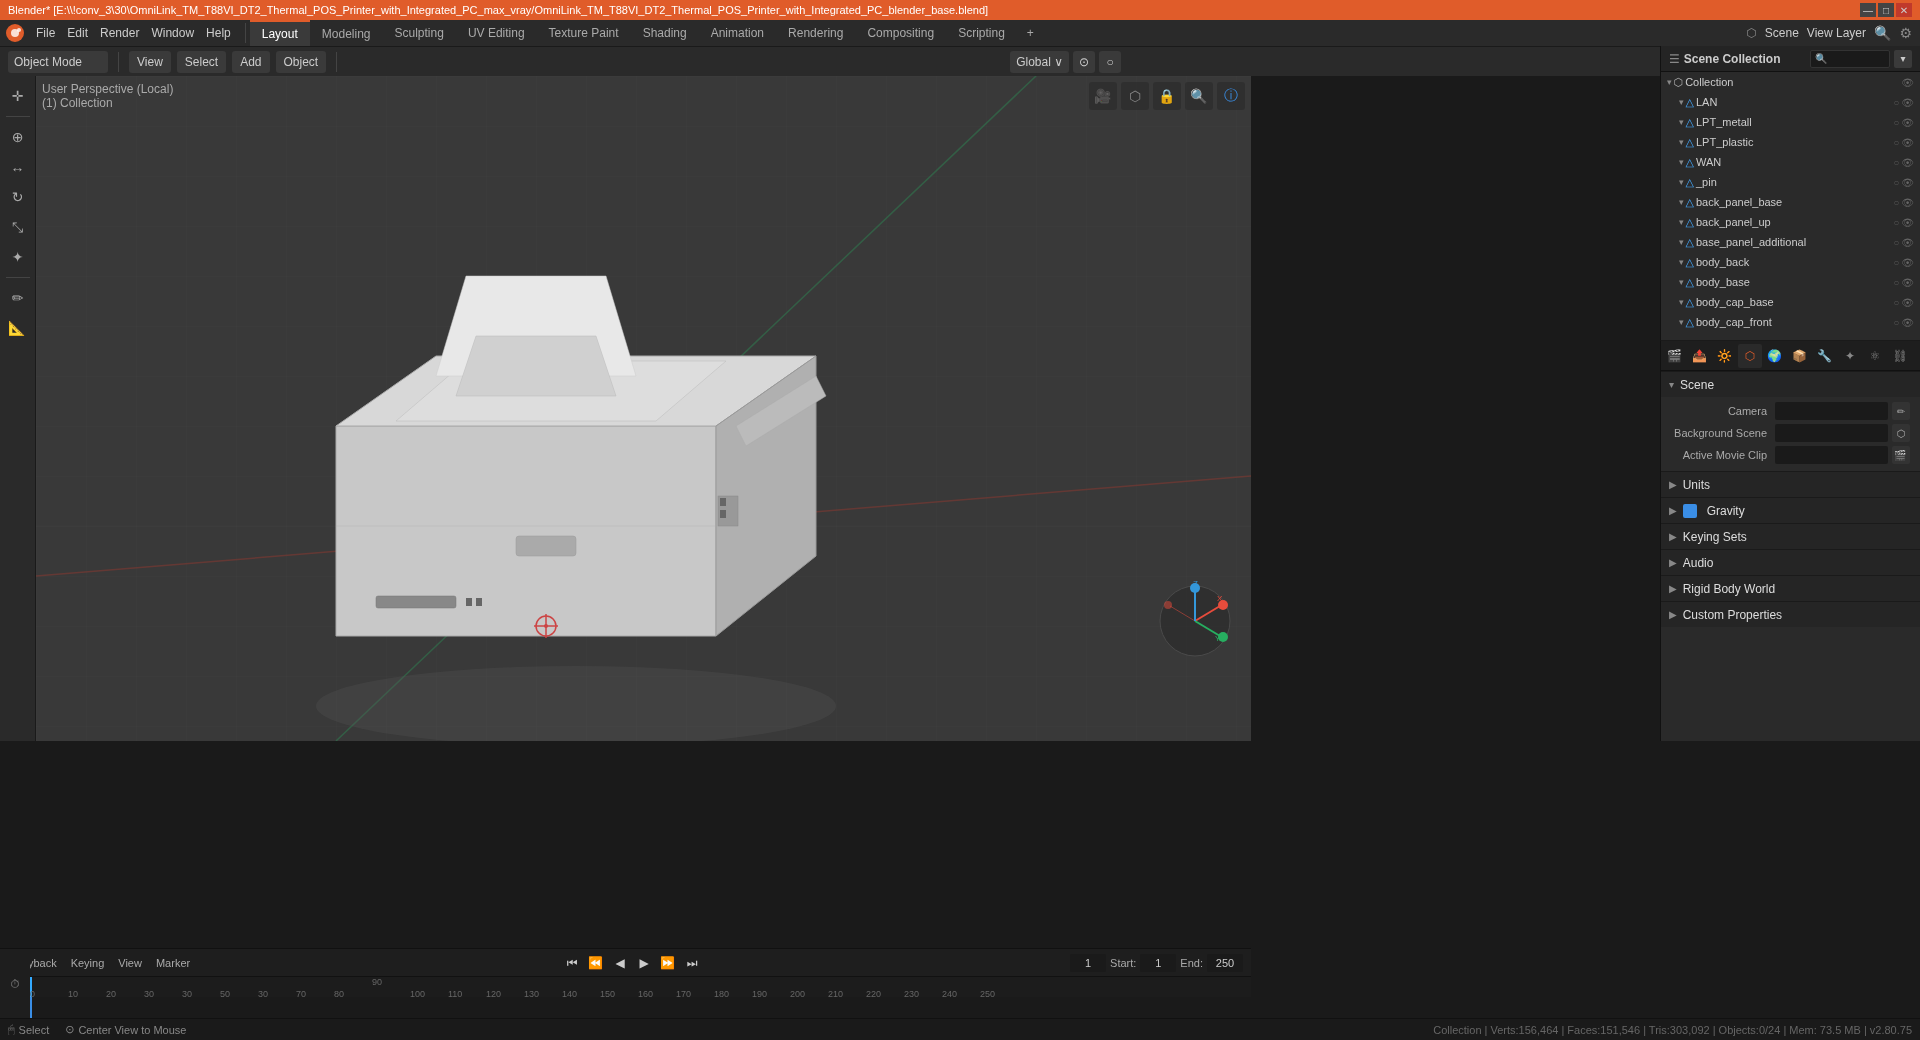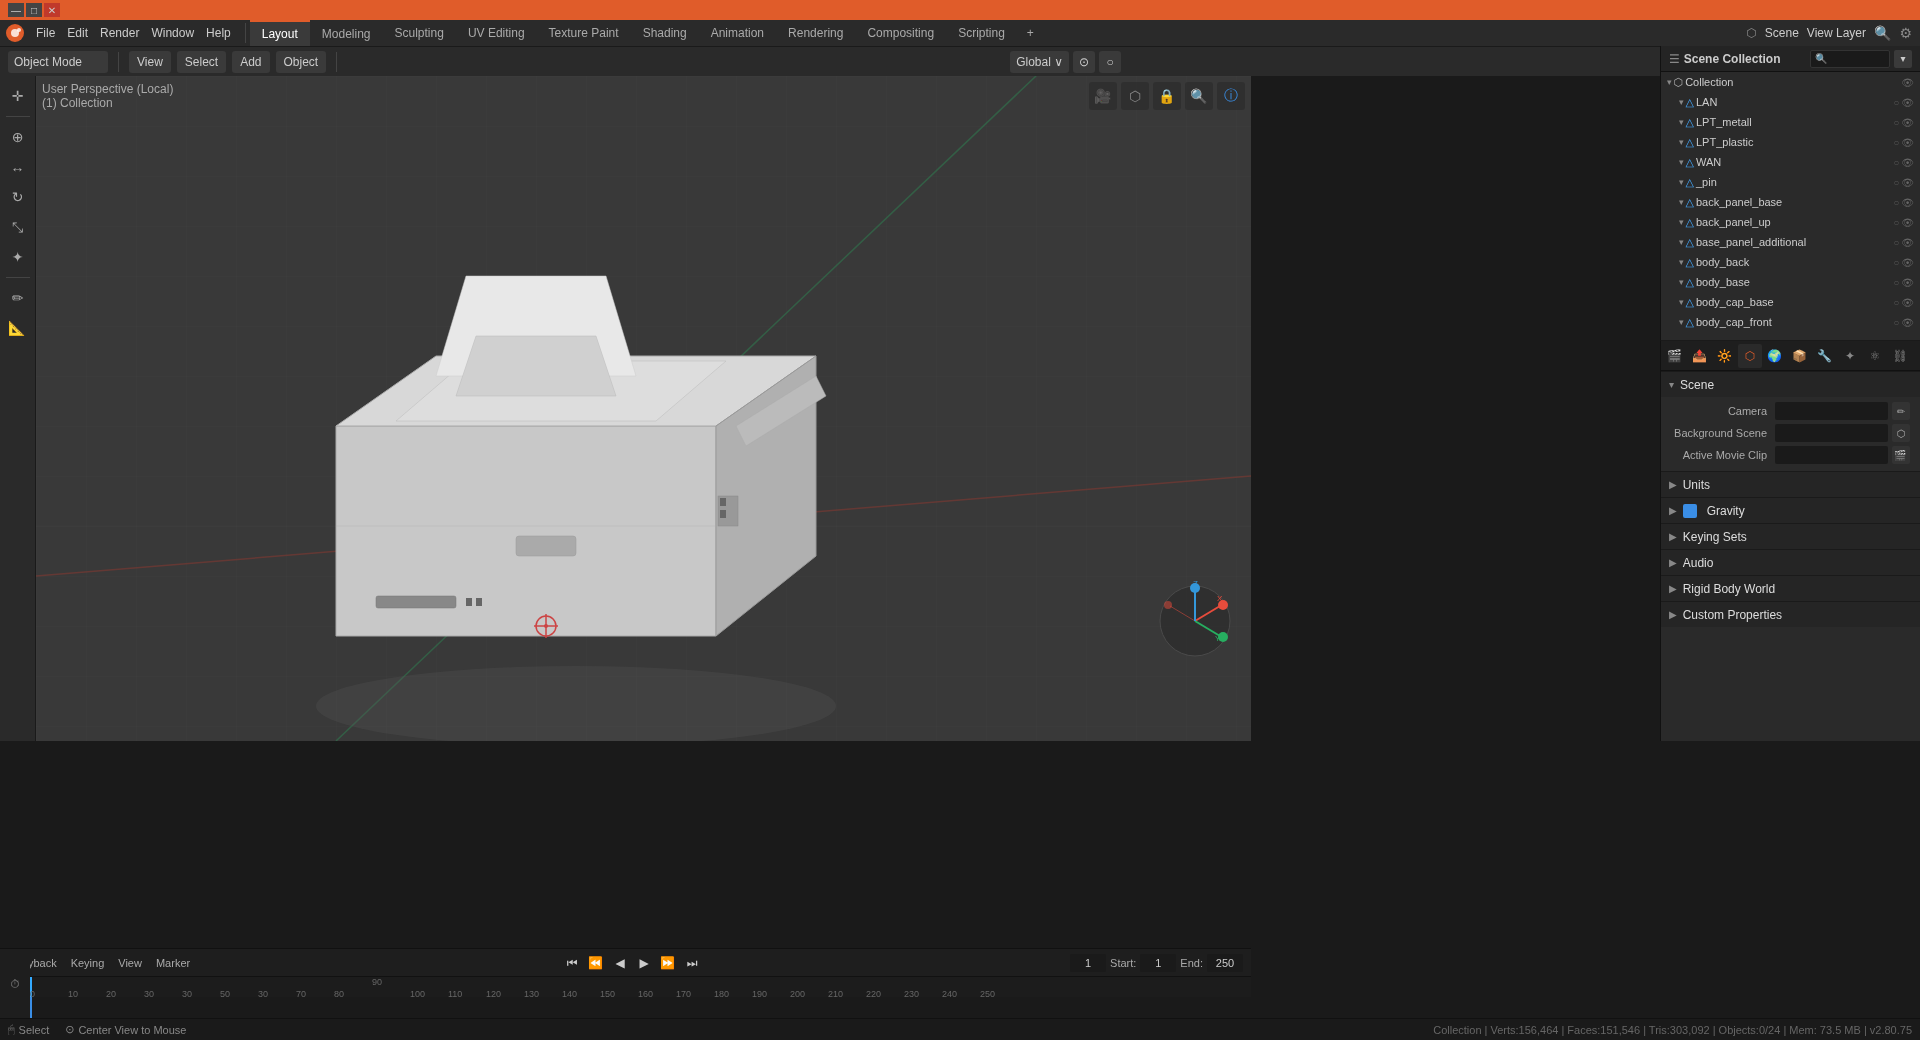--- a/index.html
+++ b/index.html
@@ -89,20 +89,21 @@
     .field-row { display: flex; align-items: center; height: 20px; margin-bottom: 2px; gap: 4px; }
     .field-label { font-size: 11px; color: #aaa; min-width: 100px; text-align: right; padding-right: 4px; }
     .field-val { flex: 1; height: 18px; background: #1a1a1a; border: none; color: #ccc; font-size: 11px; padding: 0 4px; border-radius: 2px; }
     .field-icon-btn { width: 18px; height: 18px; background: #333; border: none; color: #aaa; font-size: 10px; cursor: pointer; border-radius: 2px; display: flex; align-items: center; justify-content: center; }
     .checkbox { width: 14px; height: 14px; background: #3a8ee6; border: none; border-radius: 2px; }
   </style>
 </head>
 <body>
 
 <div id="titlebar">
+  <div style="font-size:11px;color:#fff;white-space:nowrap;overflow:hidden;max-width:1850px;">Blender* [E:\\!conv_3\30\OmniLink_TM_T88VI_DT2_Thermal_POS_Printer_with_Integrated_PC_max_vray/OmniLink_TM_T88VI_DT2_Thermal_POS_Printer_with_Integrated_PC_blender_base.blend]</div>
   <div style="display:flex;gap:2px;flex-shrink:0;">
     <button class="titlebar-btn">—</button>
     <button class="titlebar-btn">□</button>
     <button class="titlebar-btn close">✕</button>
   </div>
 </div>
 
 <div id="workspace-tabs" style="position:absolute;top:20px;left:0;width:1920px;height:26px;background:#2a2a2a;display:flex;align-items:stretch;">
   <div style="display:flex;align-items:center;padding:0 4px;gap:0;">
     <div style="width:22px;height:22px;margin-right:4px;display:flex;align-items:center;justify-content:center;">

